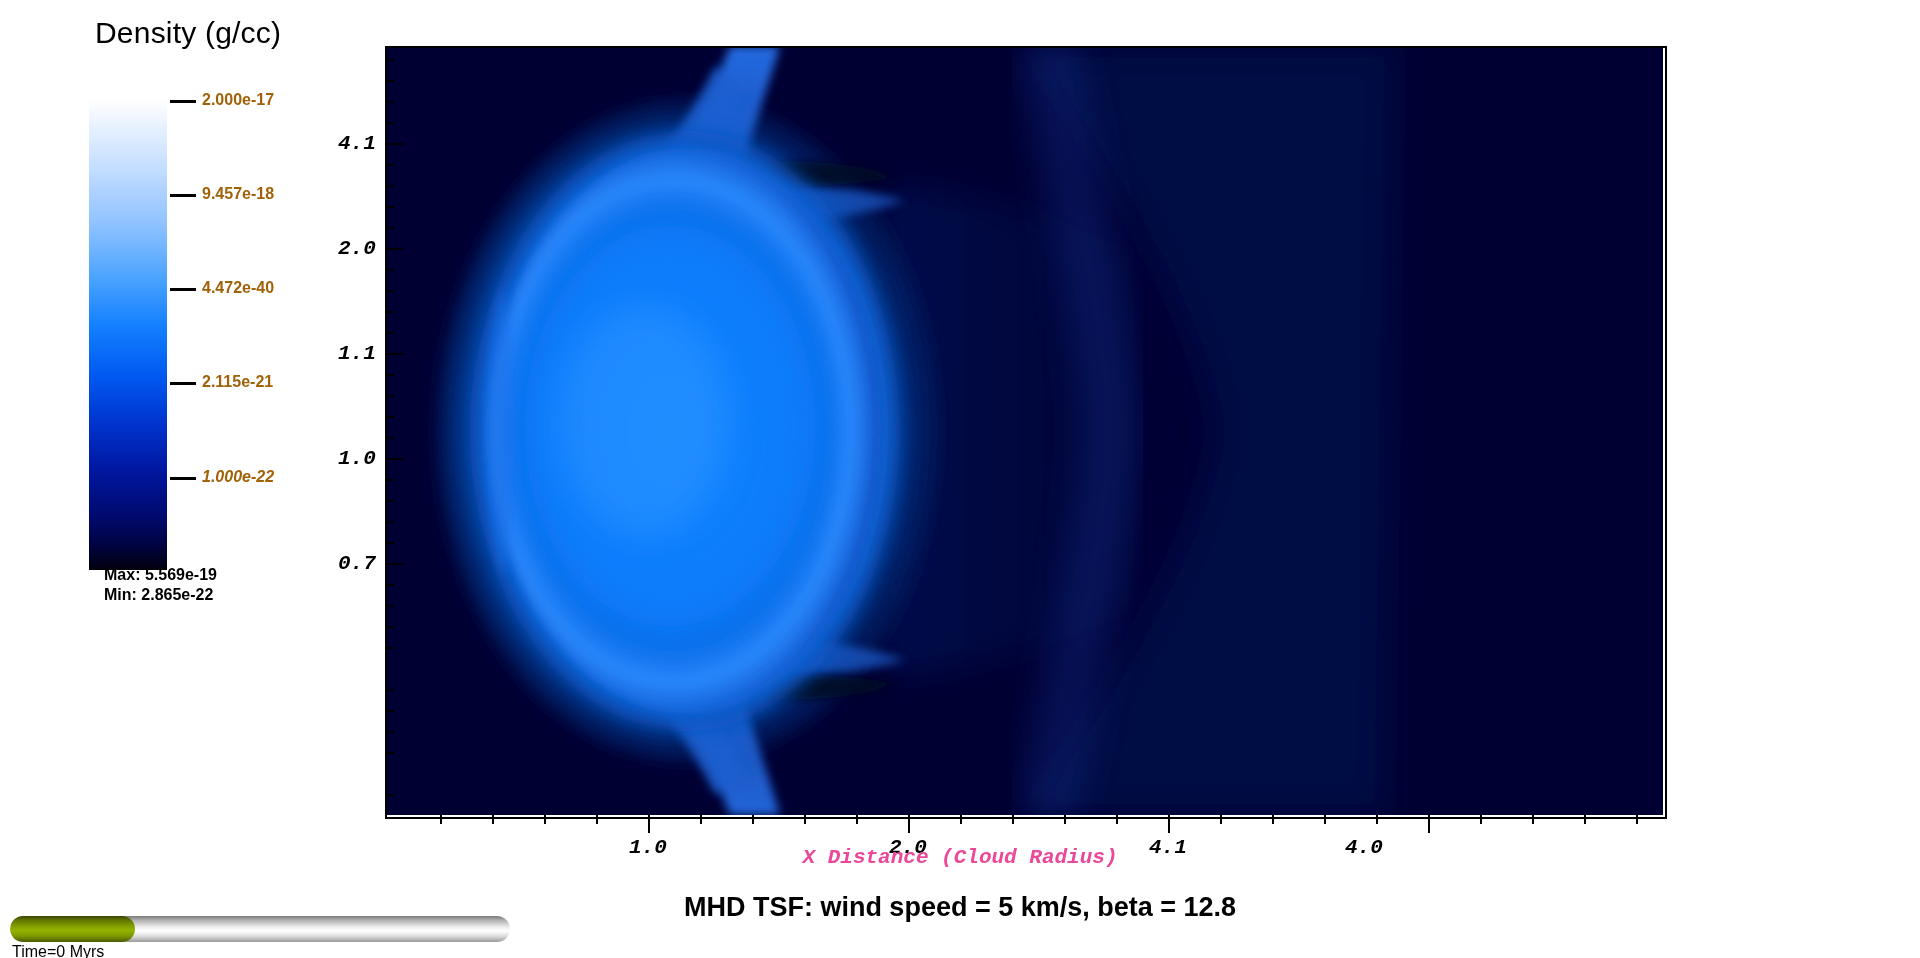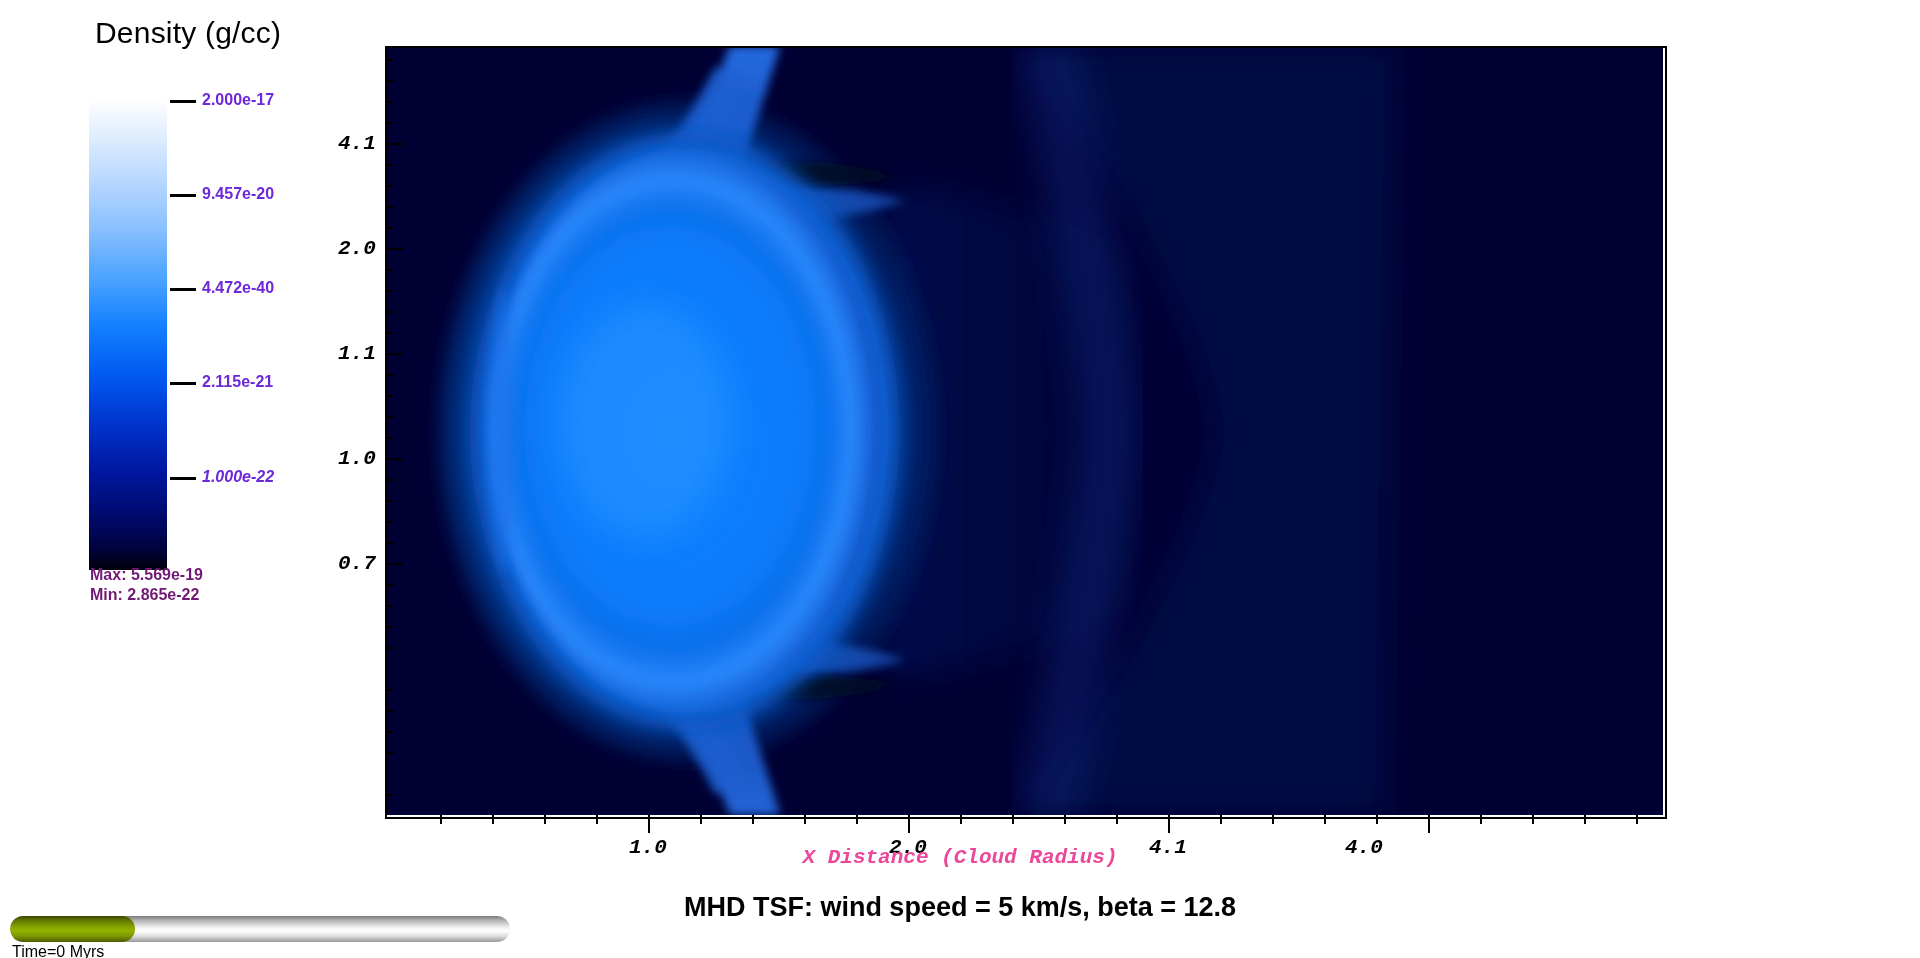--- a/index.html
+++ b/index.html
@@ -61,31 +61,31 @@
     left: 170px;
     width: 26px;
     height: 0;
     border-top: 3px solid #000000;
   }
   .cb-label {
     position: absolute;
     left: 202px;
     font-size: 16px;
     font-weight: bold;
-    color: #6d28d9;
+    color: #a16207;
     font-family: "Liberation Sans", sans-serif;
     white-space: nowrap;
     transform: translateY(-50%);
   }
   .cb-minmax {
     position: absolute;
-    left: 90px;
+    left: 104px;
     font-size: 16px;
     font-weight: bold;
-    color: #701a75;
+    color: #000000;
     font-family: "Liberation Sans", sans-serif;
     white-space: nowrap;
   }
 
   
   #plot-frame {
     position: absolute;
     left: 385px;
     top: 46px;
     width: 1278px;
@@ -196,21 +196,21 @@
 <body>
 
 <div id="legend">
   <div id="legend-title">Density (g/cc)</div>
   <div id="colorbar"></div>
 
   <div class="cb-tick" style="top:100px;"></div>
   <div class="cb-label" style="top:100px;">2.000e-17</div>
 
   <div class="cb-tick" style="top:194px;"></div>
-  <div class="cb-label" style="top:194px;">9.457e-20</div>
+  <div class="cb-label" style="top:194px;">9.457e-18</div>
 
   <div class="cb-tick" style="top:288px;"></div>
   <div class="cb-label" style="top:288px;">4.472e-40</div>
 
   <div class="cb-tick" style="top:382px;"></div>
   <div class="cb-label" style="top:382px;">2.115e-21</div>
 
   <div class="cb-tick" style="top:477px;"></div>
   <div class="cb-label" style="top:477px;font-style:italic;">1.000e-22</div>
 

